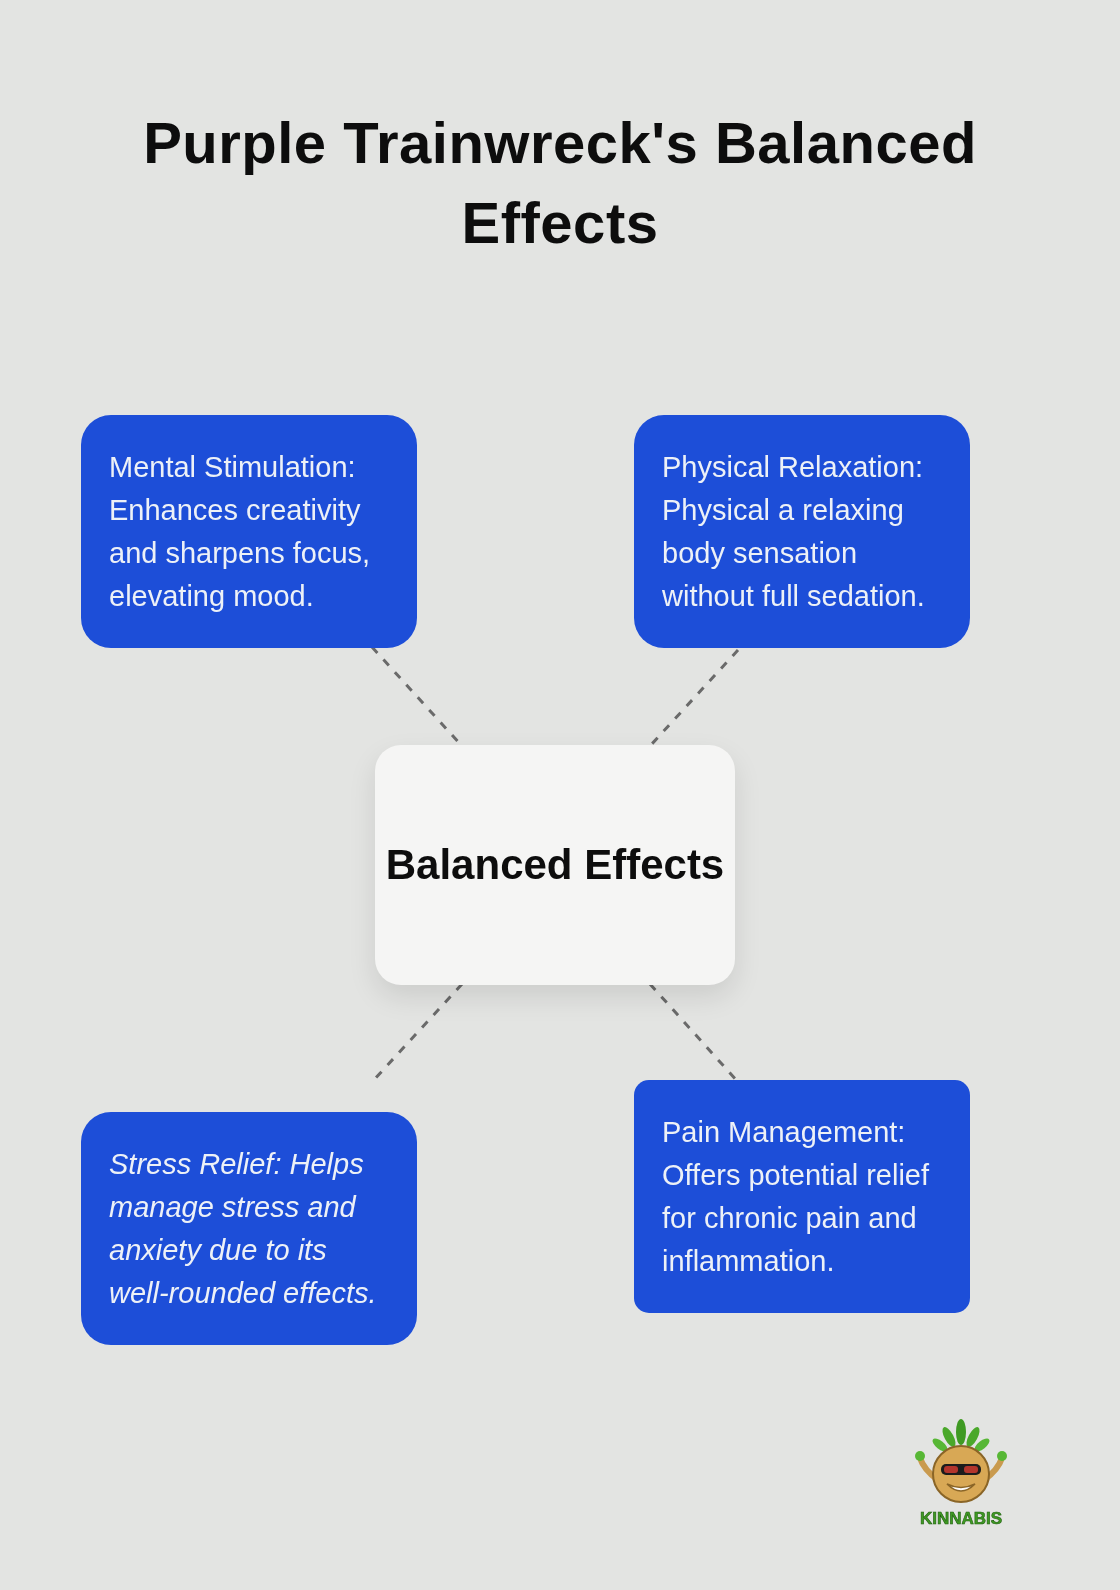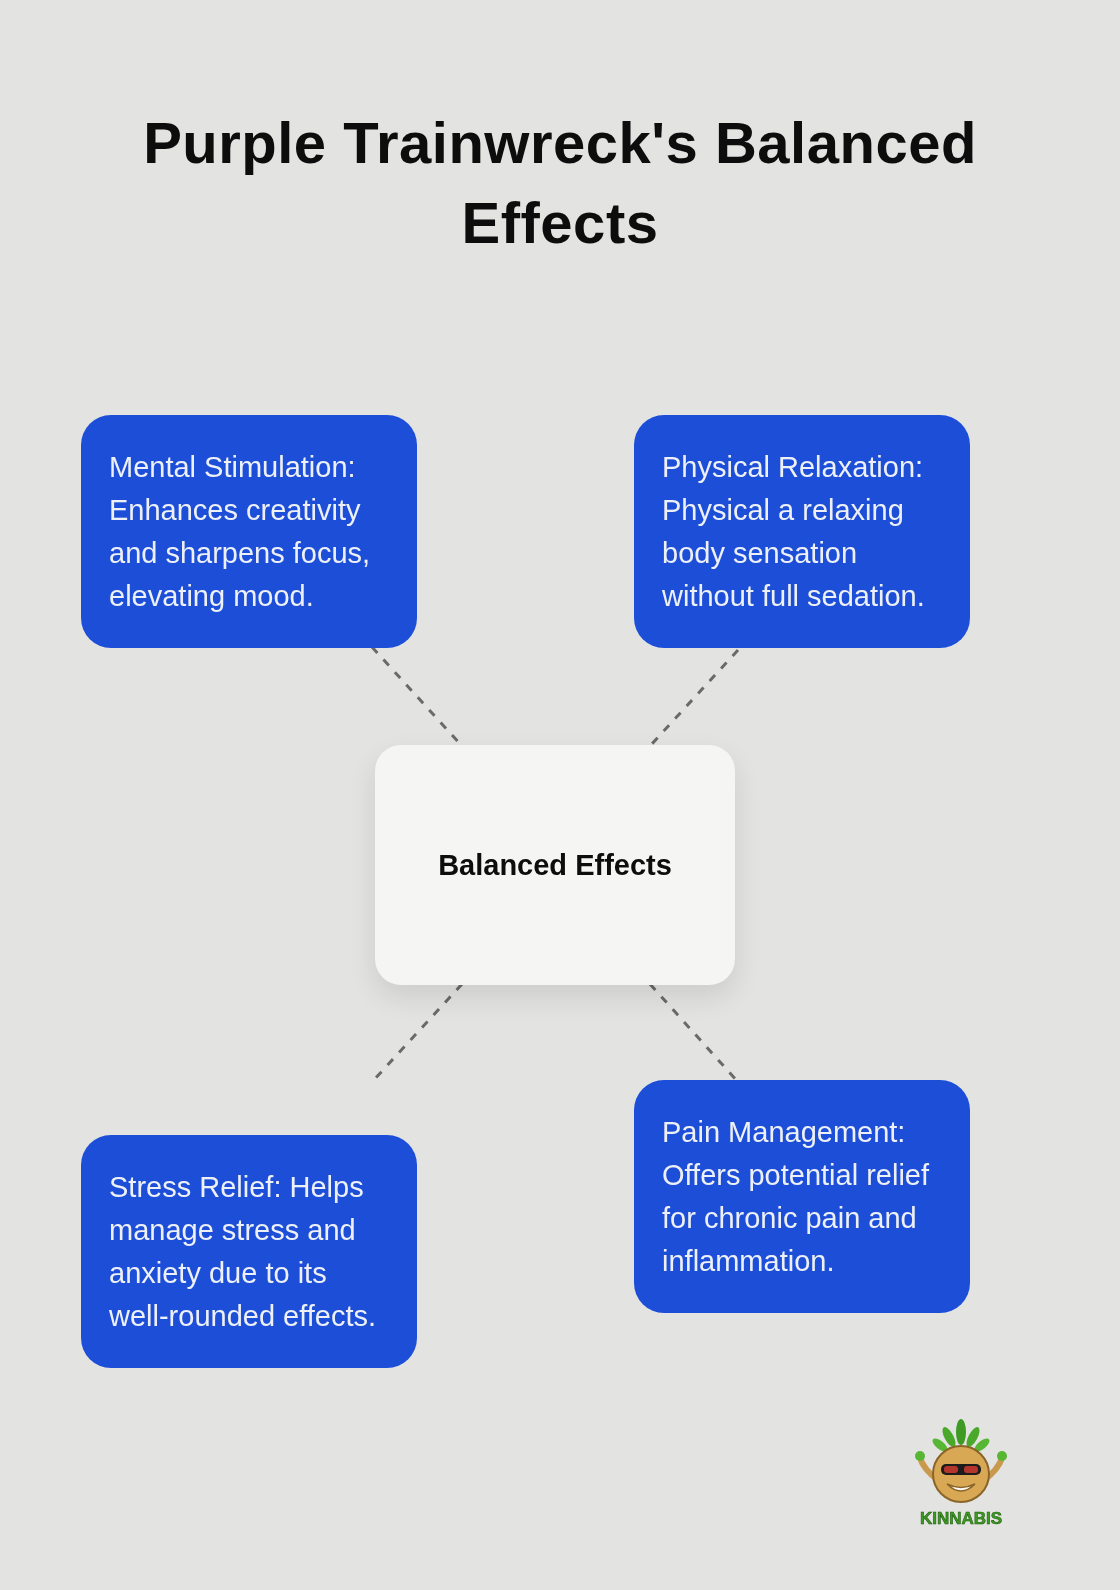--- a/index.html
+++ b/index.html
@@ -57,37 +57,37 @@
   }
   .card p {
     margin: 0;
     color: #edf1f7;
     font-size: 29px;
     line-height: 1.48;
     font-weight: 400;
   }
   .card-tl { left: 81px;  top: 415px; }
   .card-tr { left: 634px; top: 415px; }
-  .card-bl { left: 81px;  top: 1135px; }
-  .card-br { left: 634px; top: 1080px; }
+  .card-bl { left: 81px;  top: 1112px; font-style: italic; }
+  .card-br { left: 634px; top: 1080px; border-radius: 15px; }
   .center-node {
     position: absolute;
     left: 375px;
     top: 745px;
     width: 360px;
     height: 240px;
     background: #f5f5f4;
     border-radius: 26px;
     box-shadow: 0 12px 28px rgba(0,0,0,0.10);
     display: flex;
     align-items: center;
     justify-content: center;
   }
   .center-node span {
-    font-size: 29px;
+    font-size: 42px;
     font-weight: 800;
     color: #0d0d0d;
   }
   .logo {
     position: absolute;
     left: 908px;
     top: 1418px;
     width: 106px;
     height: 120px;
   }

